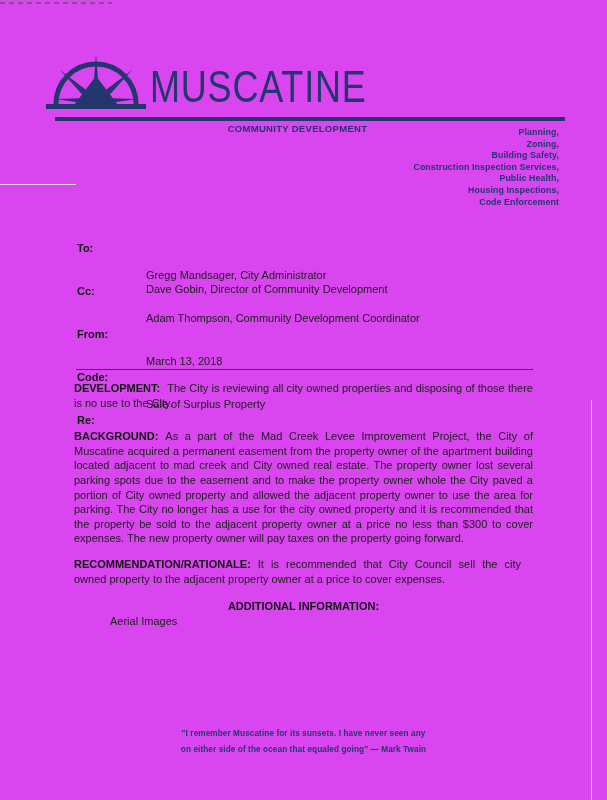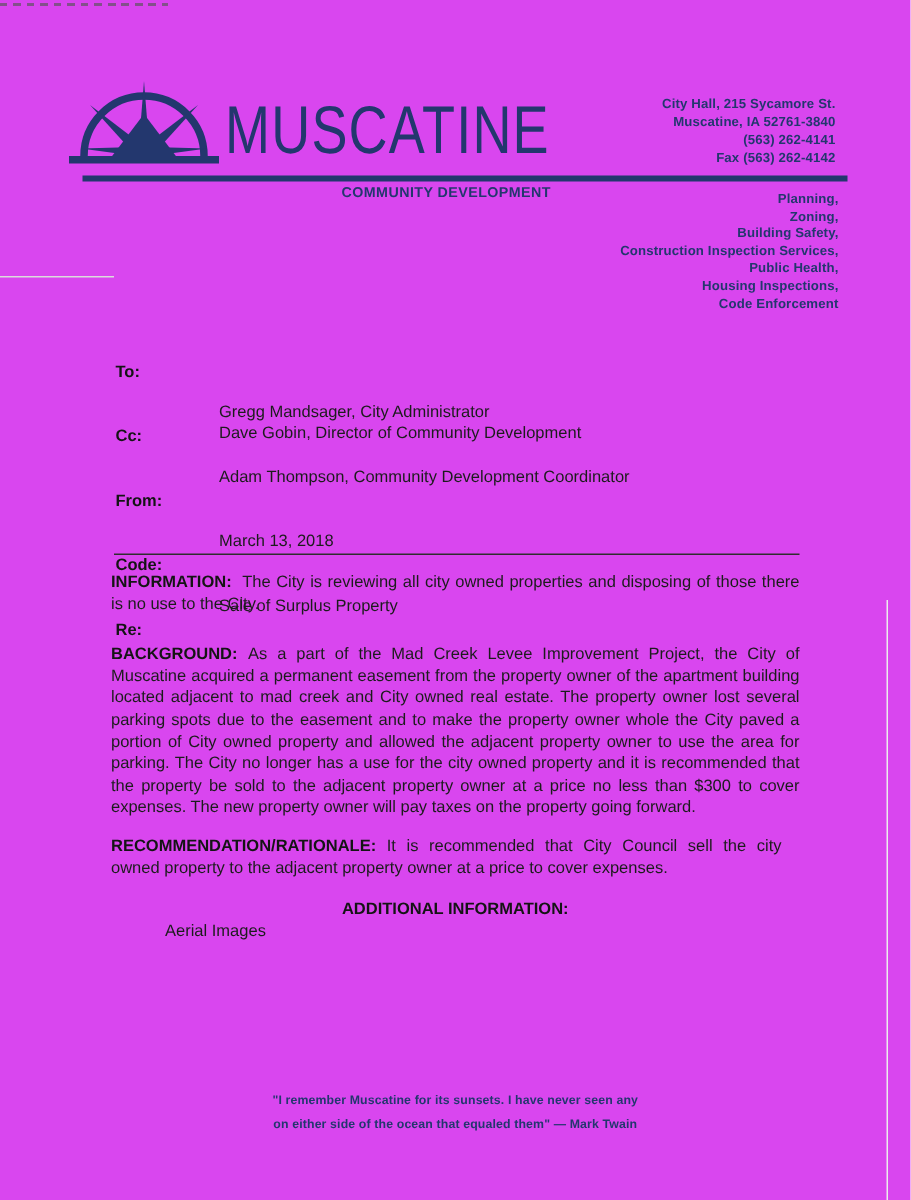--- a/index.html
+++ b/index.html
@@ -81,26 +81,20 @@
     <polygon points="14,18 48,44 43,50" fill="#23376e"></polygon>
     <polygon points="86,18 52,44 57,50" fill="#23376e"></polygon>
     <polygon points="8,47 45,46 45,52" fill="#23376e"></polygon>
     <polygon points="92,47 55,46 55,52" fill="#23376e"></polygon>
     <polygon points="28,53 50,24 72,53" fill="#23376e"></polygon>
     <rect x="0" y="52" width="100" height="5" fill="#23376e"></rect>
   </svg>
 
   <div class="wordmark">MUSCATINE</div>
 
-  <div class="contact">
-    <div>City Hall, 215 Sycamore St.</div>
-    <div>Muscatine, IA 52761-3840</div>
-    <div>(563) 262-4141</div>
-    <div>Fax (563) 262-4142</div>
-  </div>
 
   <div class="main-rule"></div>
 
   <div class="division">COMMUNITY DEVELOPMENT</div>
 
   <div class="services">
     <div>Planning,</div>
     <div>Zoning,</div>
     <div>Building Safety,</div>
     <div>Construction Inspection Services,</div>
@@ -131,28 +125,28 @@
     </div>
     <div class="frow">
       <div class="flabel">Re:</div>
       <div class="fvalue">Sale of Surplus Property</div>
     </div>
   </div>
 
   <div class="divider"></div>
 
   <div class="bodytext">
-    <p class="sec1"><b class="slabel">INFORMATION:</b><span>The City is reviewing all city owned properties and disposing of those there is no use to the City.</span></p>
+    <p class="sec1"><b class="slabel">DEVELOPMENT:</b><span>The City is reviewing all city owned properties and disposing of those there is no use to the City.</span></p>
 
     <p class="sec2"><b class="slabel">BACKGROUND:</b><span>As a part of the Mad Creek Levee Improvement Project, the City of Muscatine acquired a permanent easement from the property owner of the apartment building located adjacent to mad creek and City owned real estate. The property owner lost several parking spots due to the easement and to make the property owner whole the City paved a portion of City owned property and allowed the adjacent property owner to use the area for parking. The City no longer has a use for the city owned property and it is recommended that the property be sold to the adjacent property owner at a price no less than $300 to cover expenses. The new property owner will pay taxes on the property going forward.</span></p>
 
     <p class="sec3"><b class="slabel">RECOMMENDATION/RATIONALE:</b><span>It is recommended that City Council sell the city owned property to the adjacent property owner at a price to cover expenses.</span></p>
 
     <div class="addl-head">ADDITIONAL INFORMATION:</div>
     <div class="addl-item">Aerial Images</div>
   </div>
 
   <div class="footer">
     <div>"I remember Muscatine for its sunsets. I have never seen any</div>
-    <div>on either side of the ocean that equaled them" — Mark Twain</div>
+    <div>on either side of the ocean that equaled going" — Mark Twain</div>
   </div>
 
 </div>
 
 </body></html>

